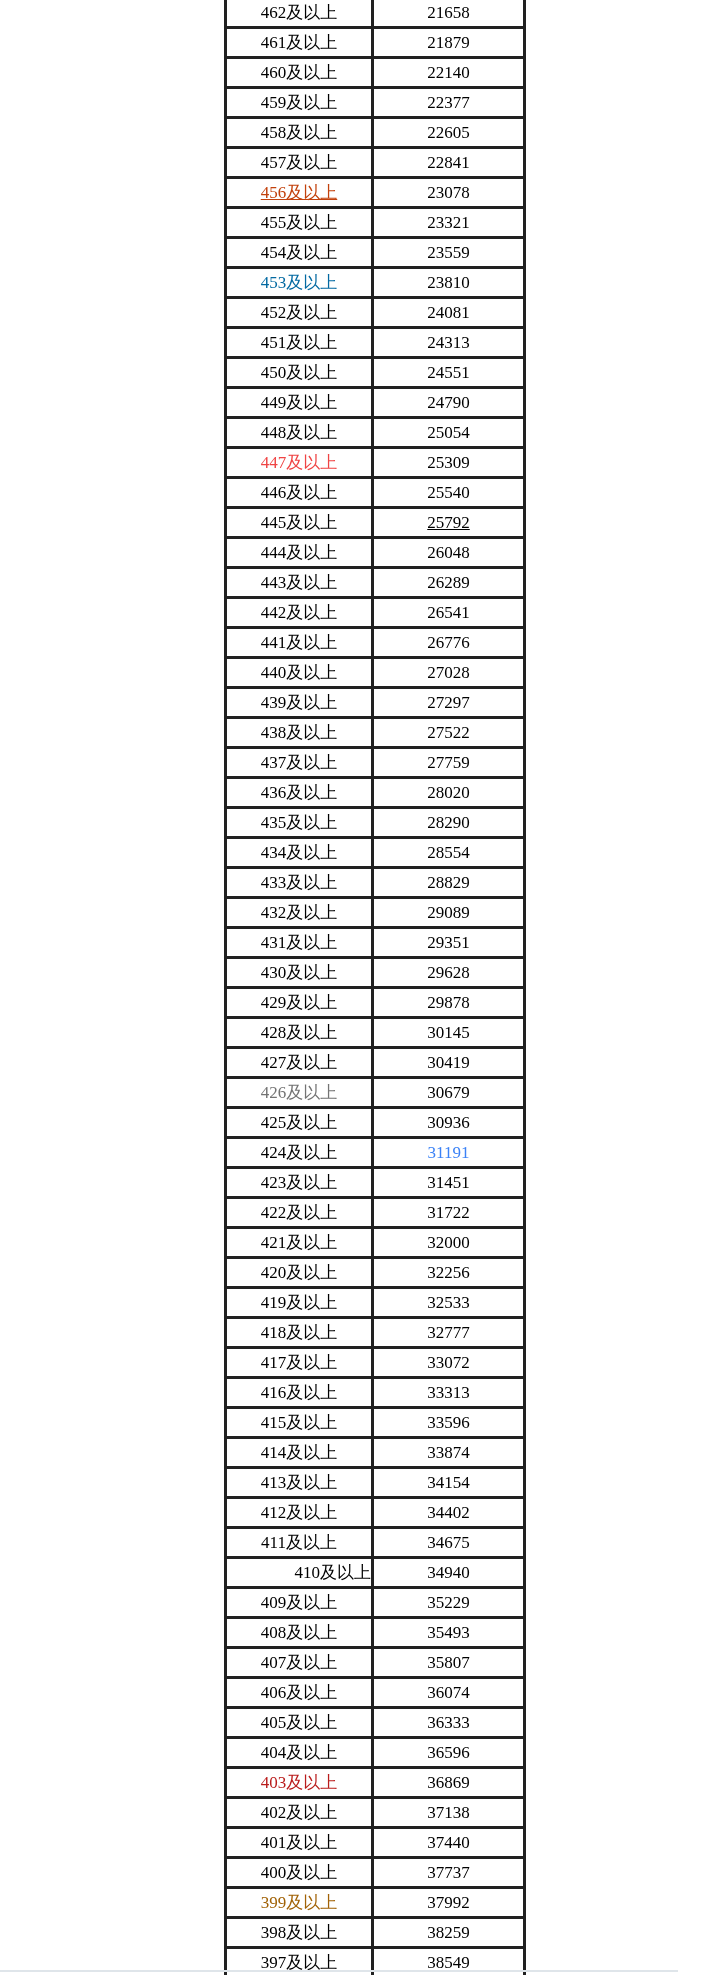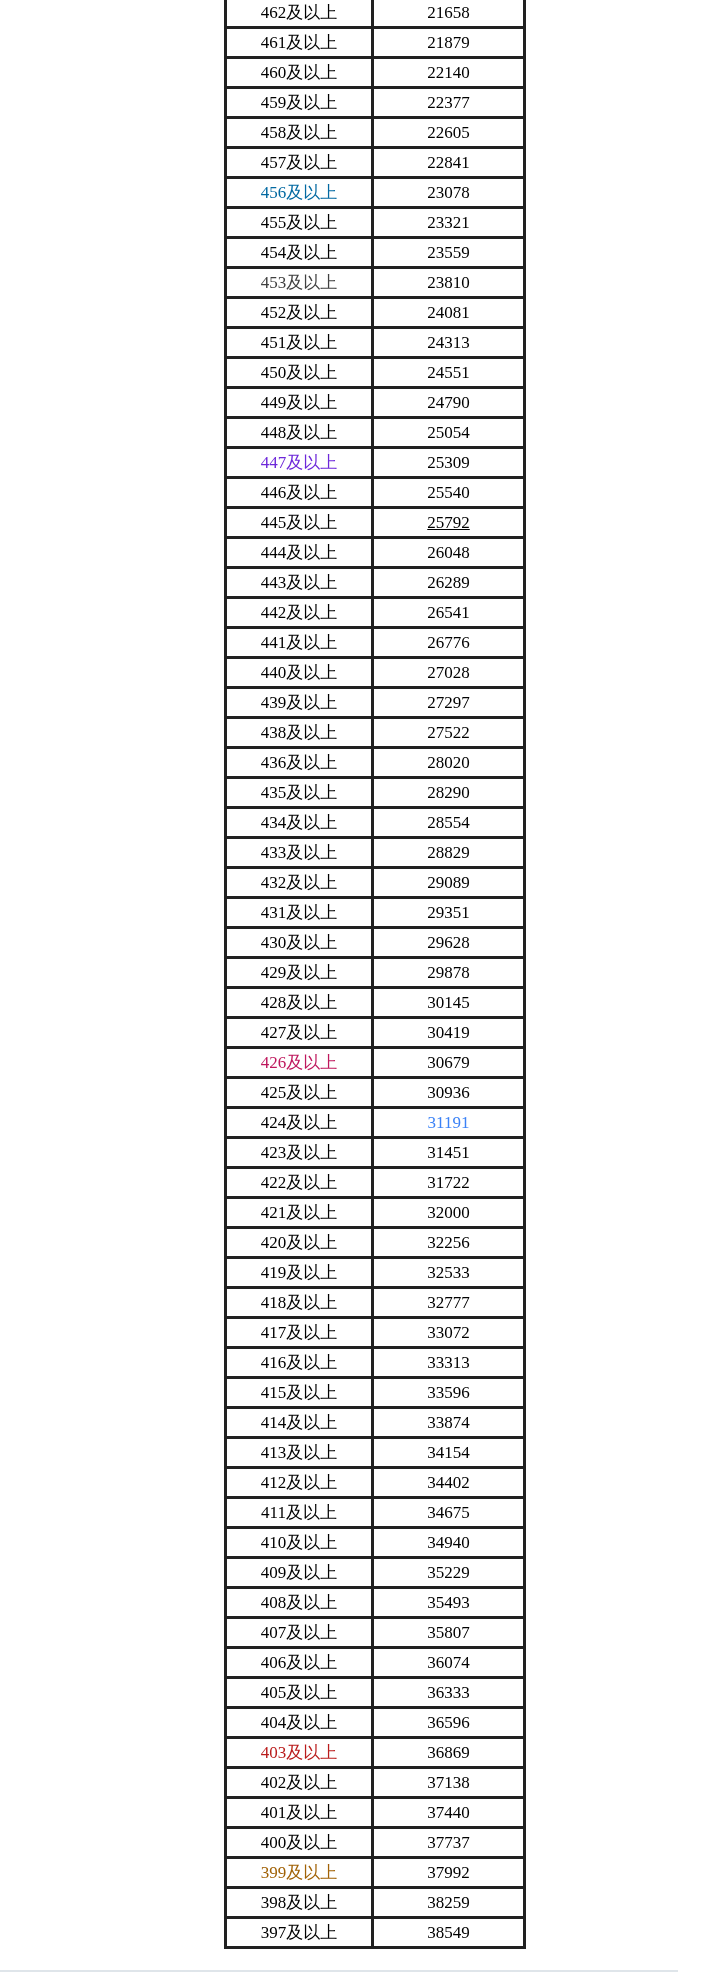--- a/index.html
+++ b/index.html
@@ -74,33 +74,33 @@
         </tr>
         <tr>
           <td class="range-cell" style="border-color: rgb(33, 33, 33); color: rgb(0, 0, 0);">458及以上</td>
           <td class="count-cell" style="border-color: rgb(33, 33, 33); color: rgb(0, 0, 0);">22605</td>
         </tr>
         <tr>
           <td class="range-cell" style="border-color: rgb(33, 33, 33); color: rgb(0, 0, 0);">457及以上</td>
           <td class="count-cell" style="border-color: rgb(33, 33, 33); color: rgb(0, 0, 0);">22841</td>
         </tr>
         <tr>
-          <td class="range-cell" style="border-color: rgb(33, 33, 33); color: #0369a1;">456及以上</td>
+          <td class="range-cell" style="border-color: rgb(33, 33, 33); color: #c2410c; text-decoration: underline;">456及以上</td>
           <td class="count-cell" style="border-color: rgb(33, 33, 33); color: rgb(0, 0, 0);">23078</td>
         </tr>
         <tr>
           <td class="range-cell" style="border-color: rgb(33, 33, 33); color: rgb(0, 0, 0);">455及以上</td>
           <td class="count-cell" style="border-color: rgb(33, 33, 33); color: rgb(0, 0, 0);">23321</td>
         </tr>
         <tr>
           <td class="range-cell" style="border-color: rgb(33, 33, 33); color: rgb(0, 0, 0);">454及以上</td>
           <td class="count-cell" style="border-color: rgb(33, 33, 33); color: rgb(0, 0, 0);">23559</td>
         </tr>
         <tr>
-          <td class="range-cell" style="border-color: rgb(33, 33, 33); color: #404040;">453及以上</td>
+          <td class="range-cell" style="border-color: rgb(33, 33, 33); color: #0369a1;">453及以上</td>
           <td class="count-cell" style="border-color: rgb(33, 33, 33); color: rgb(0, 0, 0);">23810</td>
         </tr>
         <tr>
           <td class="range-cell" style="border-color: rgb(33, 33, 33); color: rgb(0, 0, 0);">452及以上</td>
           <td class="count-cell" style="border-color: rgb(33, 33, 33); color: rgb(0, 0, 0);">24081</td>
         </tr>
         <tr>
           <td class="range-cell" style="border-color: rgb(33, 33, 33); color: rgb(0, 0, 0);">451及以上</td>
           <td class="count-cell" style="border-color: rgb(33, 33, 33); color: rgb(0, 0, 0);">24313</td>
         </tr>
@@ -110,21 +110,21 @@
         </tr>
         <tr>
           <td class="range-cell" style="border-color: rgb(33, 33, 33); color: rgb(0, 0, 0);">449及以上</td>
           <td class="count-cell" style="border-color: rgb(33, 33, 33); color: rgb(0, 0, 0);">24790</td>
         </tr>
         <tr>
           <td class="range-cell" style="border-color: rgb(33, 33, 33); color: rgb(0, 0, 0);">448及以上</td>
           <td class="count-cell" style="border-color: rgb(33, 33, 33); color: rgb(0, 0, 0);">25054</td>
         </tr>
         <tr>
-          <td class="range-cell" style="border-color: rgb(33, 33, 33); color: #6d28d9;">447及以上</td>
+          <td class="range-cell" style="border-color: rgb(33, 33, 33); color: #ef4444;">447及以上</td>
           <td class="count-cell" style="border-color: rgb(33, 33, 33); color: rgb(0, 0, 0);">25309</td>
         </tr>
         <tr>
           <td class="range-cell" style="border-color: rgb(33, 33, 33); color: rgb(0, 0, 0);">446及以上</td>
           <td class="count-cell" style="border-color: rgb(33, 33, 33); color: rgb(0, 0, 0);">25540</td>
         </tr>
         <tr>
           <td class="range-cell" style="border-color: rgb(33, 33, 33); color: rgb(0, 0, 0);">445及以上</td>
           <td class="count-cell" style="border-color: rgb(33, 33, 33); color: rgb(0, 0, 0); text-decoration: underline;">25792</td>
         </tr>
@@ -150,20 +150,24 @@
         </tr>
         <tr>
           <td class="range-cell" style="border-color: rgb(33, 33, 33); color: rgb(0, 0, 0);">439及以上</td>
           <td class="count-cell" style="border-color: rgb(33, 33, 33); color: rgb(0, 0, 0);">27297</td>
         </tr>
         <tr>
           <td class="range-cell" style="border-color: rgb(33, 33, 33); color: rgb(0, 0, 0);">438及以上</td>
           <td class="count-cell" style="border-color: rgb(33, 33, 33); color: rgb(0, 0, 0);">27522</td>
         </tr>
         <tr>
+          <td class="range-cell" style="border-color: rgb(33, 33, 33); color: rgb(0, 0, 0);">437及以上</td>
+          <td class="count-cell" style="border-color: rgb(33, 33, 33); color: rgb(0, 0, 0);">27759</td>
+        </tr>
+        <tr>
           <td class="range-cell" style="border-color: rgb(33, 33, 33); color: rgb(0, 0, 0);">436及以上</td>
           <td class="count-cell" style="border-color: rgb(33, 33, 33); color: rgb(0, 0, 0);">28020</td>
         </tr>
         <tr>
           <td class="range-cell" style="border-color: rgb(33, 33, 33); color: rgb(0, 0, 0);">435及以上</td>
           <td class="count-cell" style="border-color: rgb(33, 33, 33); color: rgb(0, 0, 0);">28290</td>
         </tr>
         <tr>
           <td class="range-cell" style="border-color: rgb(33, 33, 33); color: rgb(0, 0, 0);">434及以上</td>
           <td class="count-cell" style="border-color: rgb(33, 33, 33); color: rgb(0, 0, 0);">28554</td>
@@ -190,21 +194,21 @@
         </tr>
         <tr>
           <td class="range-cell" style="border-color: rgb(33, 33, 33); color: rgb(0, 0, 0);">428及以上</td>
           <td class="count-cell" style="border-color: rgb(33, 33, 33); color: rgb(0, 0, 0);">30145</td>
         </tr>
         <tr>
           <td class="range-cell" style="border-color: rgb(33, 33, 33); color: rgb(0, 0, 0);">427及以上</td>
           <td class="count-cell" style="border-color: rgb(33, 33, 33); color: rgb(0, 0, 0);">30419</td>
         </tr>
         <tr>
-          <td class="range-cell" style="border-color: rgb(33, 33, 33); color: #be185d;">426及以上</td>
+          <td class="range-cell" style="border-color: rgb(33, 33, 33); color: #737373;">426及以上</td>
           <td class="count-cell" style="border-color: rgb(33, 33, 33); color: rgb(0, 0, 0);">30679</td>
         </tr>
         <tr>
           <td class="range-cell" style="border-color: rgb(33, 33, 33); color: rgb(0, 0, 0);">425及以上</td>
           <td class="count-cell" style="border-color: rgb(33, 33, 33); color: rgb(0, 0, 0);">30936</td>
         </tr>
         <tr>
           <td class="range-cell" style="border-color: rgb(33, 33, 33); color: rgb(0, 0, 0);">424及以上</td>
           <td class="count-cell" style="border-color: rgb(33, 33, 33); color: #3b82f6;">31191</td>
         </tr>
@@ -254,21 +258,21 @@
         </tr>
         <tr>
           <td class="range-cell" style="border-color: rgb(33, 33, 33); color: rgb(0, 0, 0);">412及以上</td>
           <td class="count-cell" style="border-color: rgb(33, 33, 33); color: rgb(0, 0, 0);">34402</td>
         </tr>
         <tr>
           <td class="range-cell" style="border-color: rgb(33, 33, 33); color: rgb(0, 0, 0);">411及以上</td>
           <td class="count-cell" style="border-color: rgb(33, 33, 33); color: rgb(0, 0, 0);">34675</td>
         </tr>
         <tr>
-          <td class="range-cell" style="border-color: rgb(33, 33, 33); color: rgb(0, 0, 0);">410及以上</td>
+          <td class="range-cell" style="border-color: rgb(33, 33, 33); color: rgb(0, 0, 0); text-align: right;">410及以上</td>
           <td class="count-cell" style="border-color: rgb(33, 33, 33); color: rgb(0, 0, 0);">34940</td>
         </tr>
         <tr>
           <td class="range-cell" style="border-color: rgb(33, 33, 33); color: rgb(0, 0, 0);">409及以上</td>
           <td class="count-cell" style="border-color: rgb(33, 33, 33); color: rgb(0, 0, 0);">35229</td>
         </tr>
         <tr>
           <td class="range-cell" style="border-color: rgb(33, 33, 33); color: rgb(0, 0, 0);">408及以上</td>
           <td class="count-cell" style="border-color: rgb(33, 33, 33); color: rgb(0, 0, 0);">35493</td>
         </tr>

